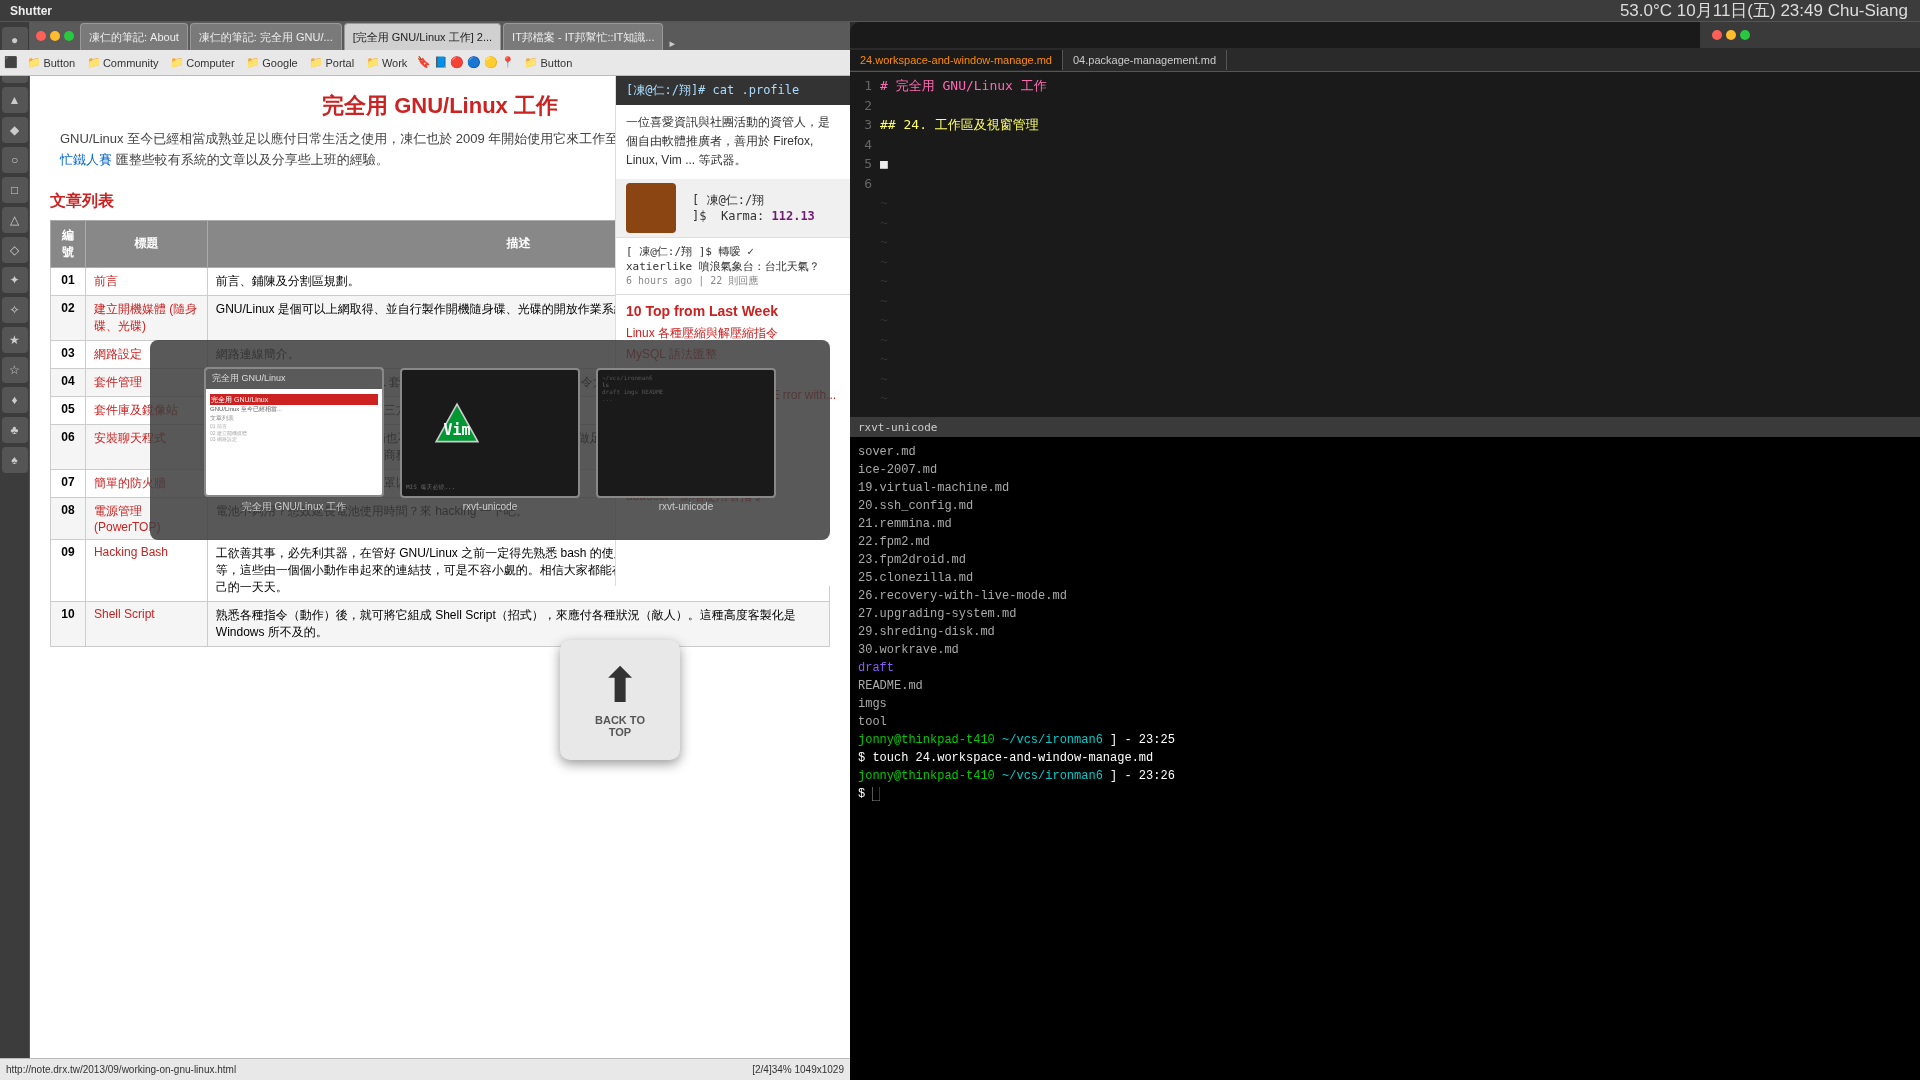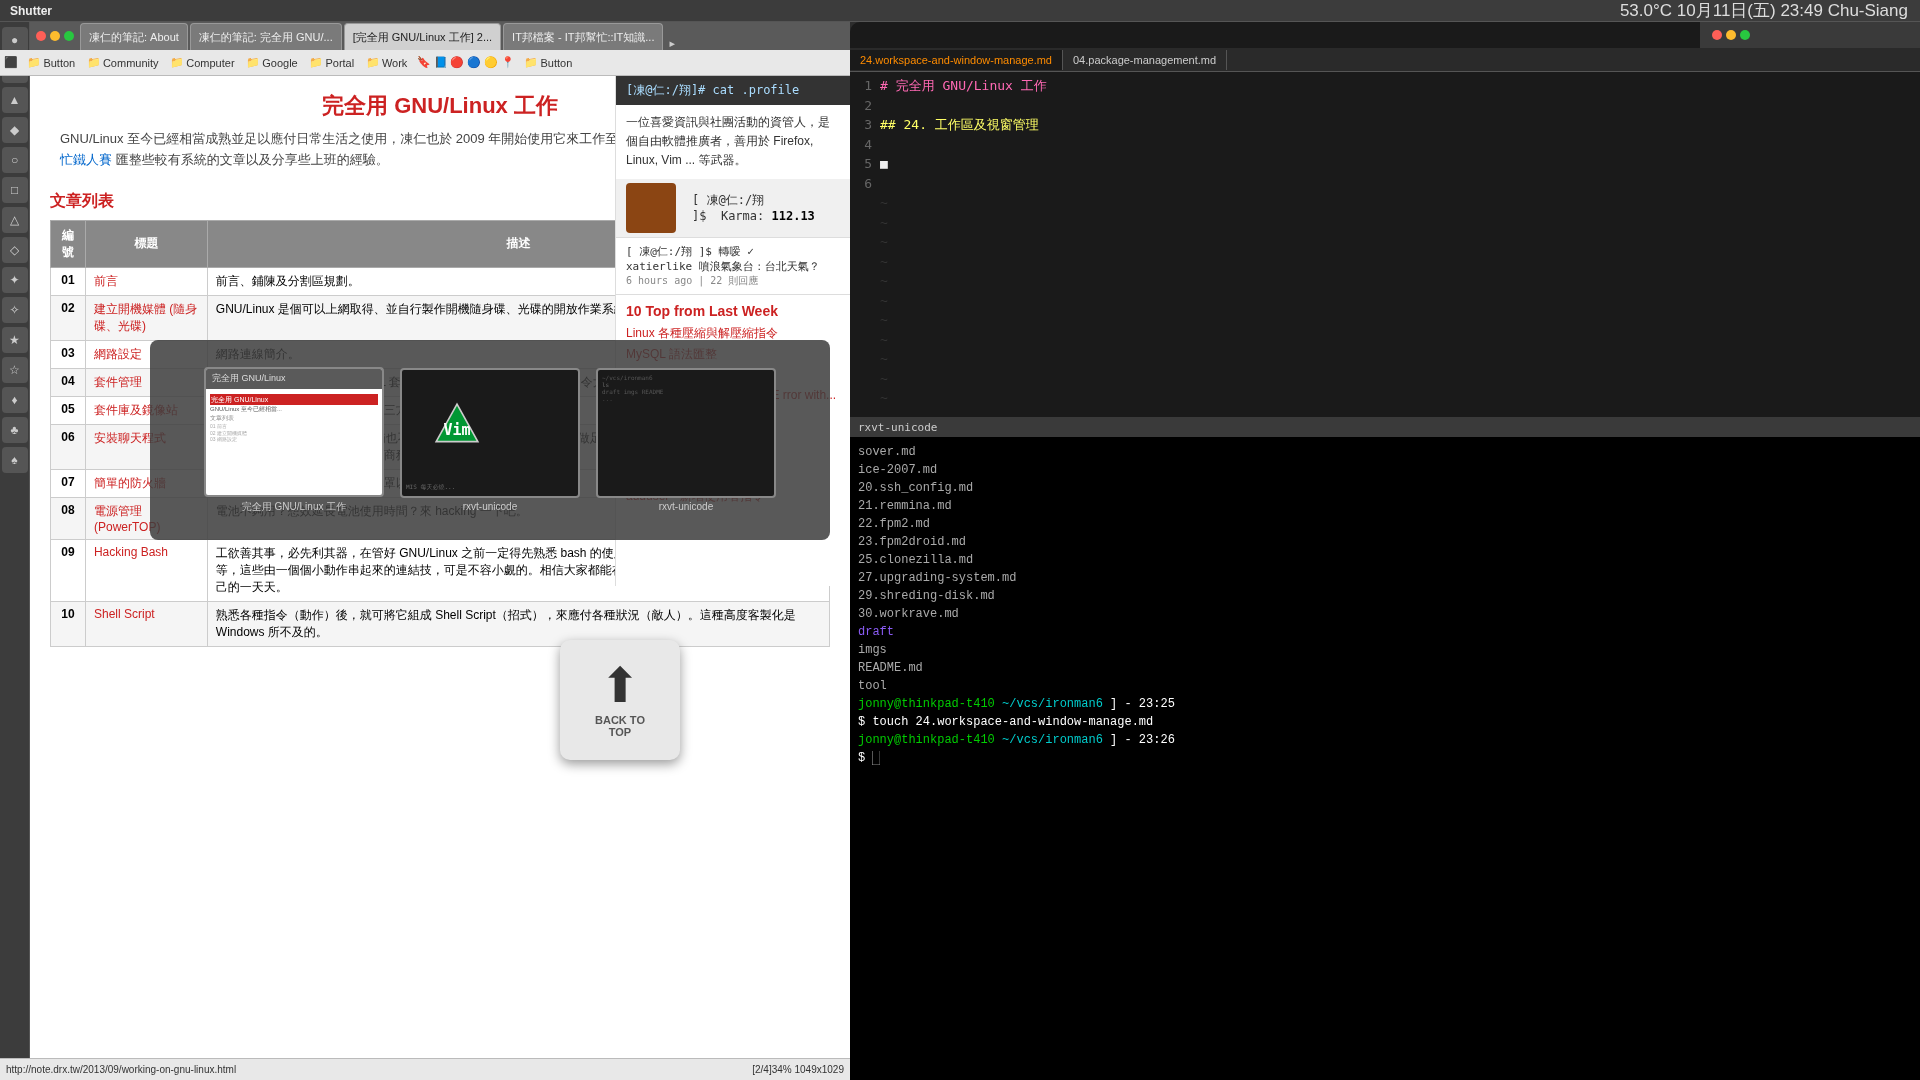--- a/index.html
+++ b/index.html
@@ -194,21 +194,21 @@
     .cat-avatar {
       width: 50px; height: 50px; background: #8B4513; border-radius: 4px;
       display: inline-block; vertical-align: middle; margin-right: 8px;
       flex-shrink: 0;
     }
     .cat-karma {
       display: flex; align-items: center; gap: 8px; padding: 4px 10px;
       background: #f0f0f0; border-bottom: 1px solid #ddd;
     }
     .karma-label { font-family: monospace; font-size: 12px; color: #333; }
-    .karma-value { font-weight: bold; color: #000000; font-size: 12px; }
+    .karma-value { font-weight: bold; color: #701a75; font-size: 12px; }
     .cat-status {
       padding: 6px 10px; font-family: monospace; font-size: 11px; color: #333;
     }
     .top10-section { padding: 8px 10px; }
     .top10-title { font-size: 14px; font-weight: bold; color: #cc2222; margin-bottom: 6px; }
     .top10-link { color: #cc2222; font-size: 12px; text-decoration: none; display: block; margin: 4px 0; cursor: pointer; }
 
     
     #statusbar {
       position: absolute; top: 1058px; left: 0; width: 850px; height: 22px;
@@ -535,31 +535,33 @@
     </span>
   </div>
 
   <div style="position:absolute;top:395px;left:0;width:1070px;height:20px;background:#3a3a3a;color:#ccc;font-family:monospace;font-size:11px;display:flex;align-items:center;padding:0 8px;">
     <span>rxvt-unicode</span>
   </div>
 
   <div id="terminal-area" style="position:absolute;top:415px;left:0;width:1070px;height:643px;background:#000;color:#aaa;font-family:'Courier New',monospace;font-size:12px;padding:6px 8px;overflow:hidden;">
     <div class="term-line">sover.md</div>
     <div class="term-line">ice-2007.md</div>
+    <div class="term-line">19.virtual-machine.md</div>
     <div class="term-line">20.ssh_config.md</div>
     <div class="term-line">21.remmina.md</div>
     <div class="term-line">22.fpm2.md</div>
     <div class="term-line">23.fpm2droid.md</div>
     <div class="term-line">25.clonezilla.md</div>
+    <div class="term-line">26.recovery-with-live-mode.md</div>
     <div class="term-line">27.upgrading-system.md</div>
     <div class="term-line">29.shreding-disk.md</div>
     <div class="term-line">30.workrave.md</div>
     <div class="term-line"><span class="term-yellow">draft</span></div>
+    <div class="term-line">README.md</div>
     <div class="term-line">imgs</div>
-    <div class="term-line">README.md</div>
     <div class="term-line">tool</div>
     <div class="term-line"><span class="term-green">jonny@thinkpad-t410</span> <span class="term-cyan">~/vcs/ironman6</span><span class="term-white"> ] - 23:25</span></div>
     <div class="term-line"><span class="term-white">$ touch 24.workspace-and-window-manage.md</span></div>
     <div class="term-line"><span class="term-green">jonny@thinkpad-t410</span> <span class="term-cyan">~/vcs/ironman6</span><span class="term-white"> ] - 23:26</span></div>
     <div class="term-line"><span class="term-white">$ <span style="background:#aaa;color:#000;">█</span></span></div>
   </div>
 </div>
 
 <div id="overlay">
 

